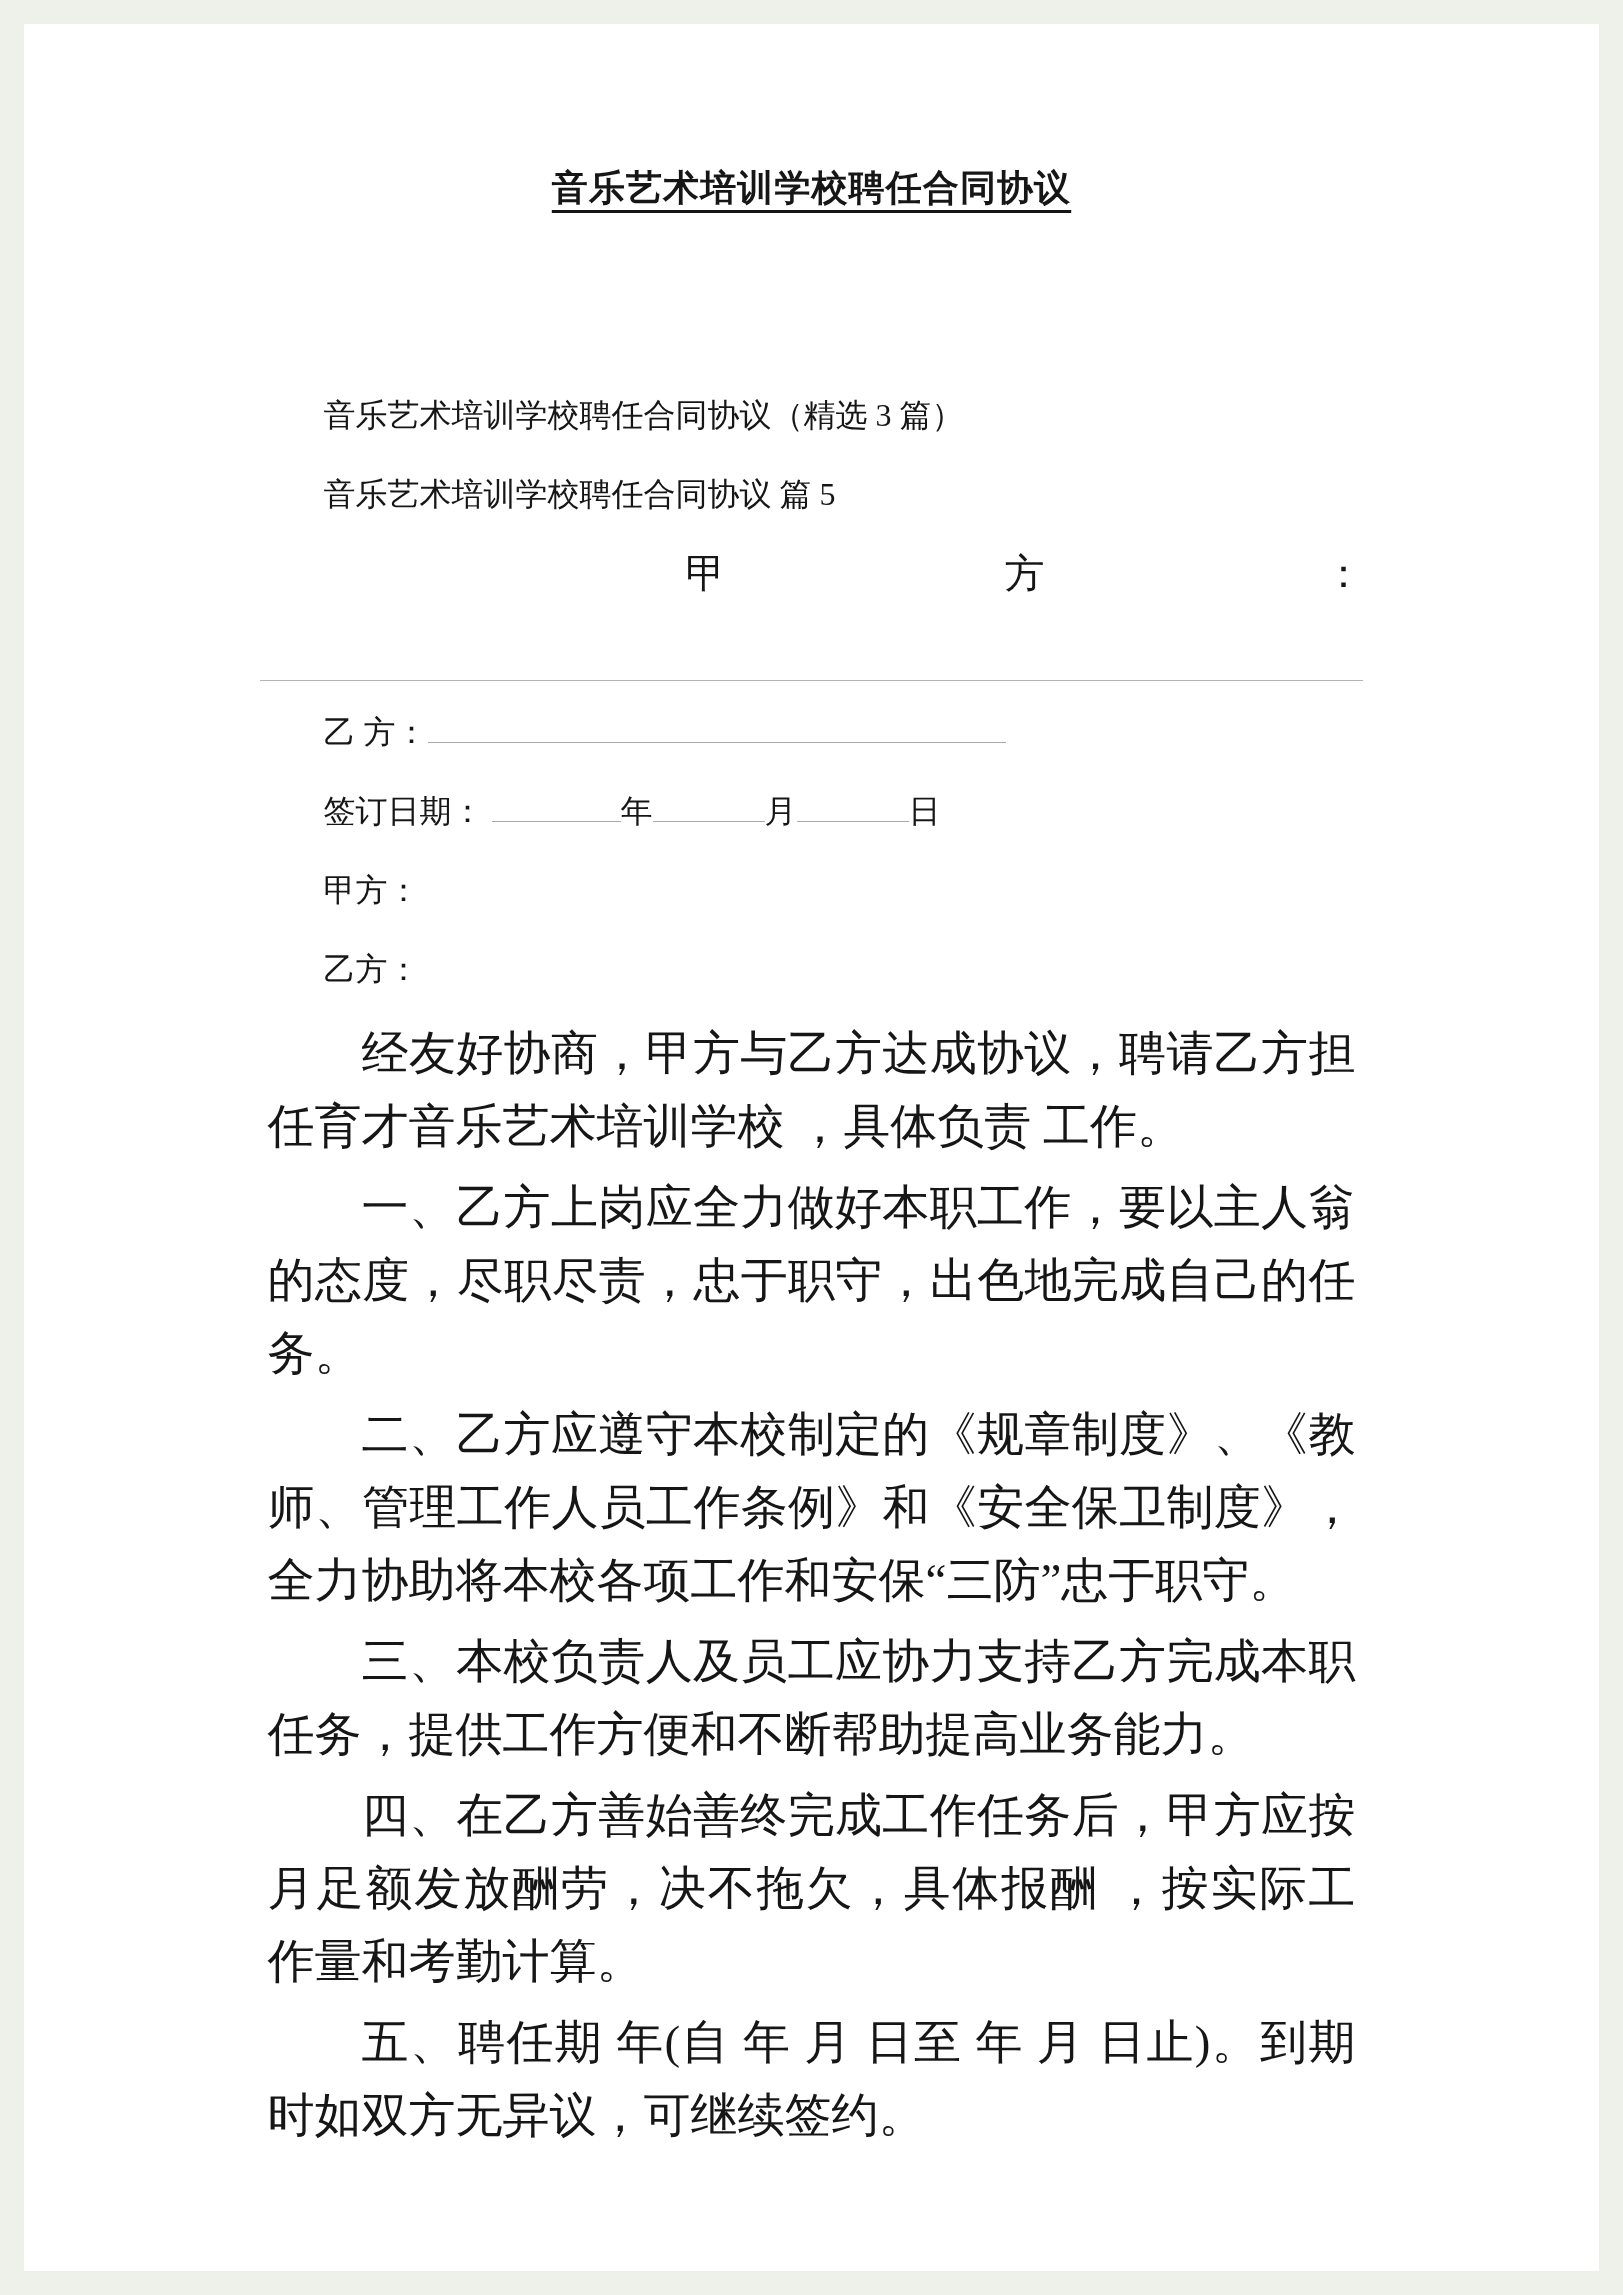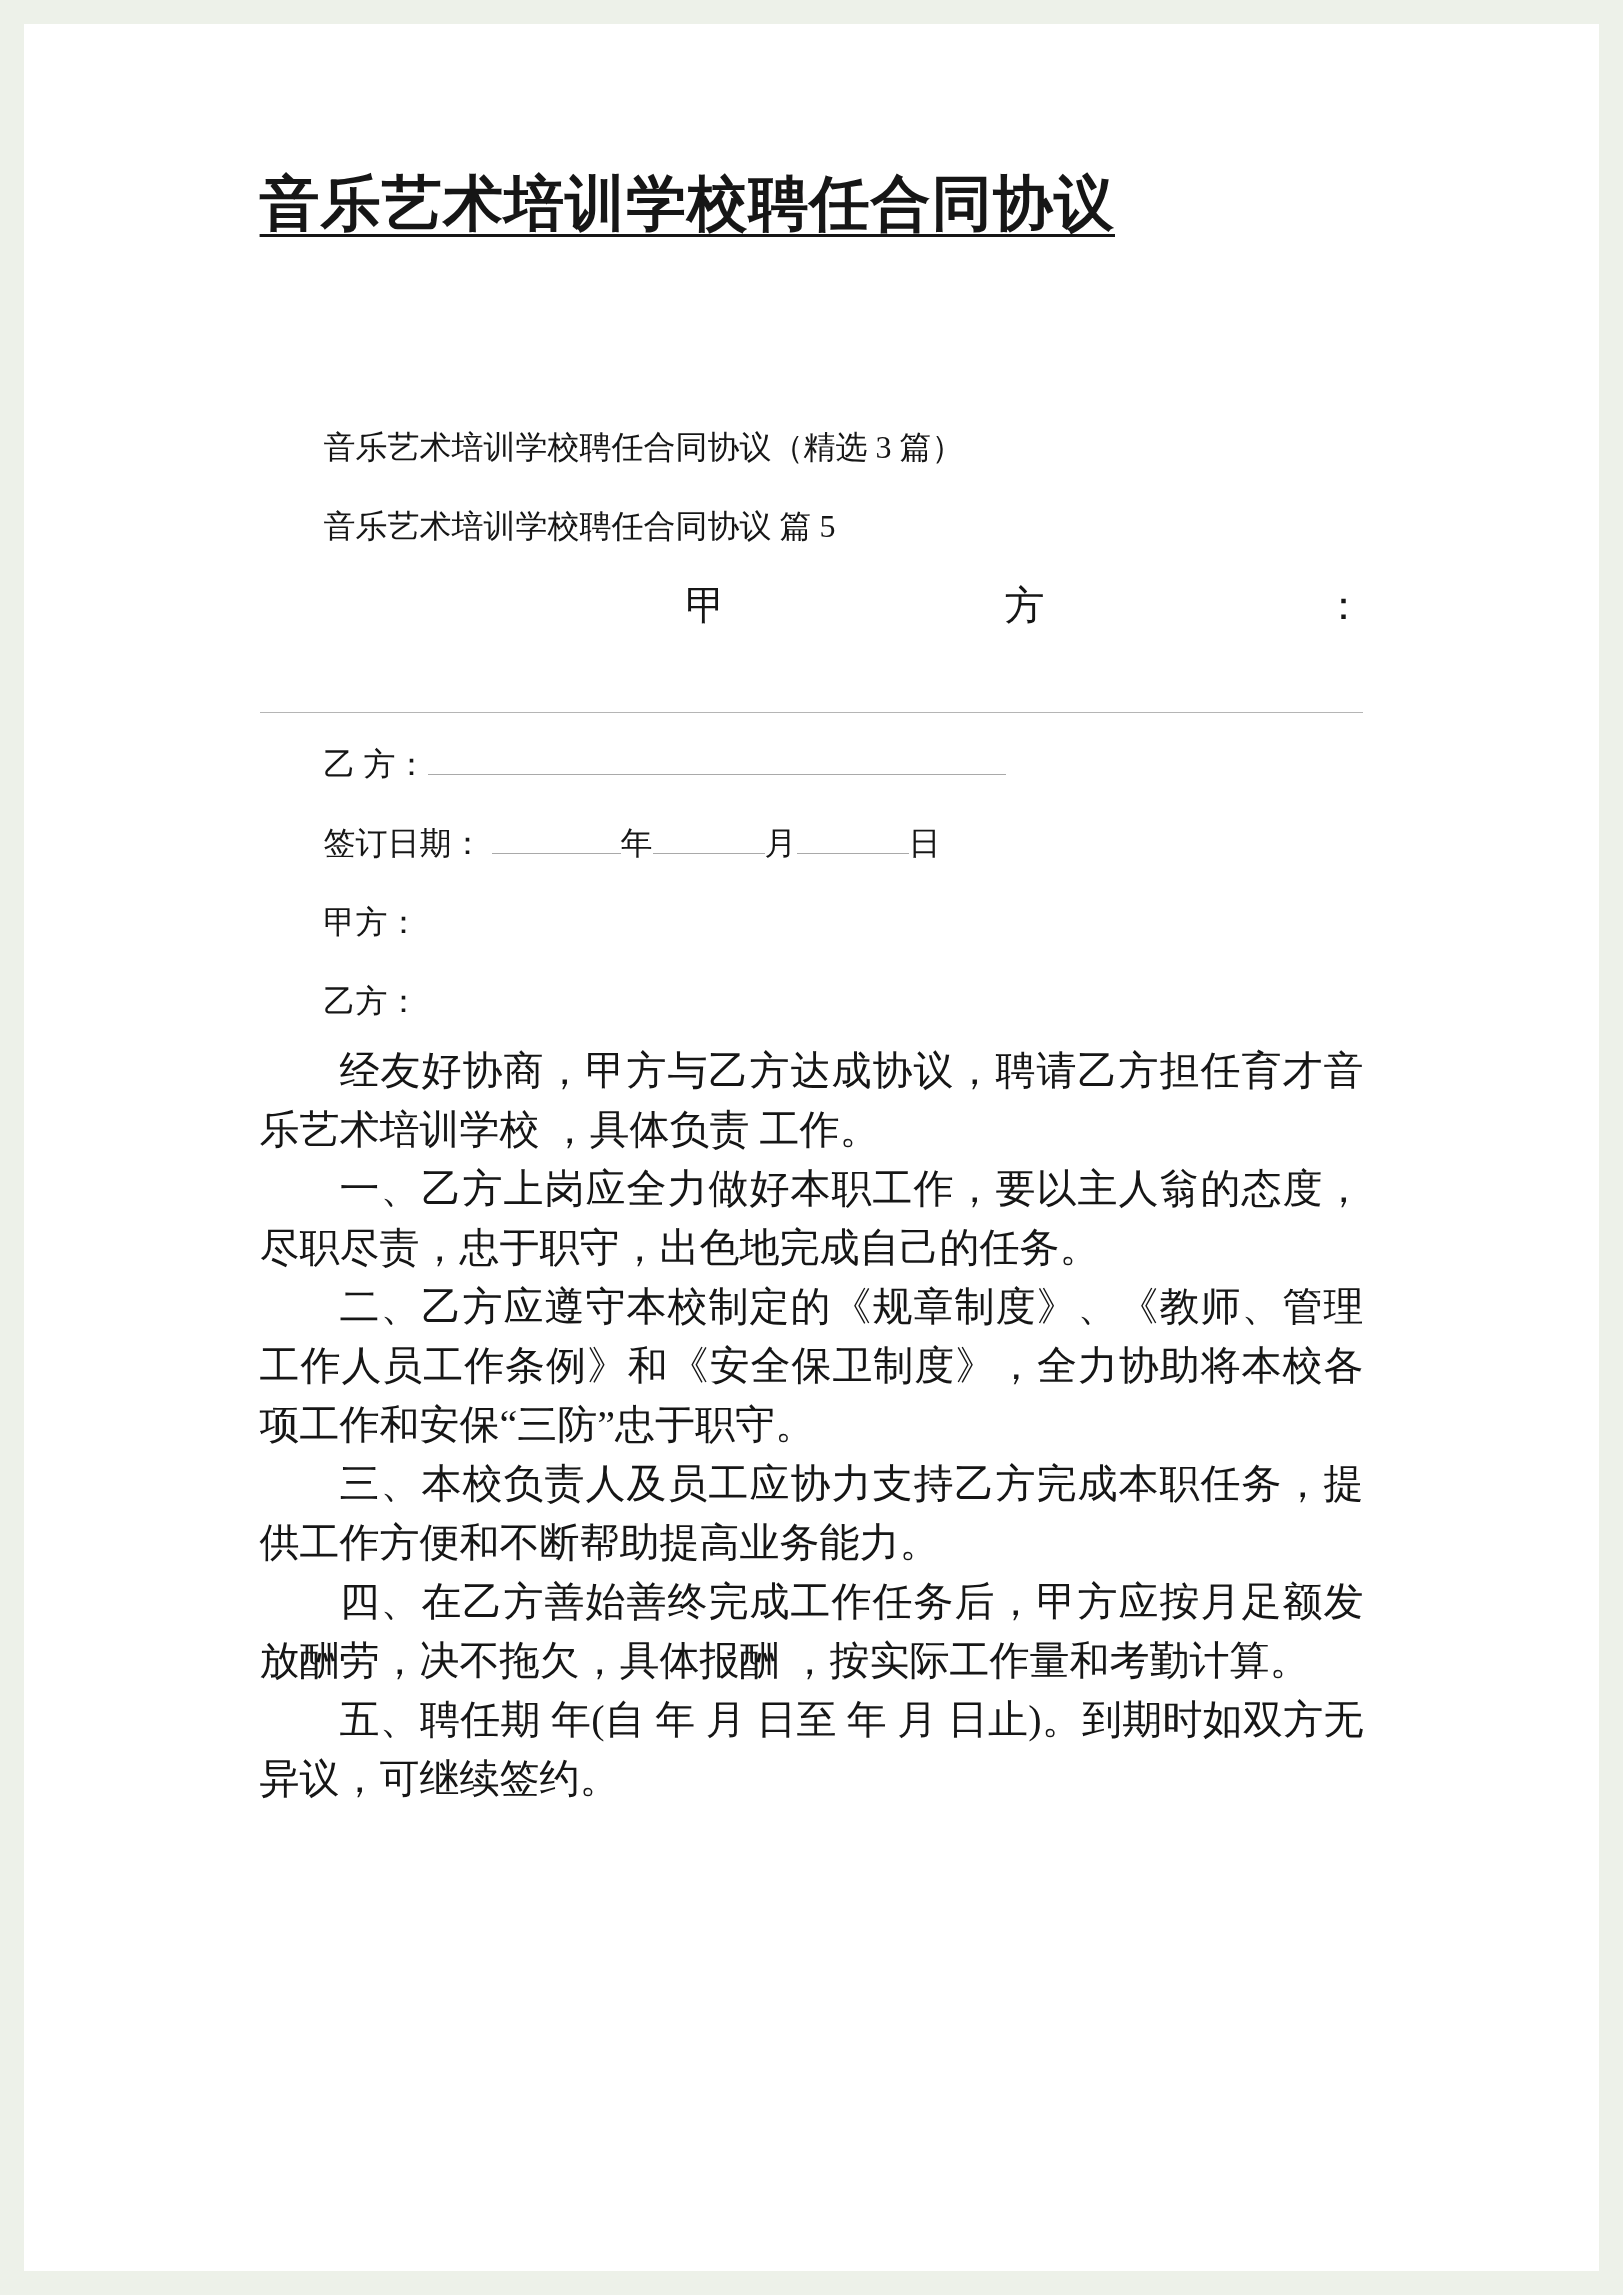--- a/index.html
+++ b/index.html
@@ -19,43 +19,43 @@
     left: 23.6px;
     top: 23.6px;
     right: 23.6px;
     bottom: 23.6px;
     background: #ffffff;
   }
   .content {
     padding: 140px 236px 0 236px;
   }
   .doc-title {
-    font-size: 60px;
+    font-size: 36px;
     font-weight: bold;
-    text-align: left;
+    text-align: center;
     letter-spacing: 1.1px;
     text-decoration: underline;
     text-underline-offset: 10px;
     text-decoration-thickness: 3.4px;
     margin: 0 0 163px 0;
   }
   .line {
     font-size: 32px;
     line-height: 79px;
     text-align: justify;
   }
   .indent {
     text-indent: 2em;
   }
   .para {
-    font-size: 40px;
-    line-height: 59px;
+    font-size: 47px;
+    line-height: 73px;
     text-align: justify;
     text-indent: 2em;
-    margin: 0;
+    margin: 8px;
   }
   .spread-line {
     margin-left: 426px;
     width: calc(100% - 426px);
     display: flex;
     justify-content: space-between;
     font-size: 40px;
     line-height: 79px;
     box-sizing: border-box;
   }

